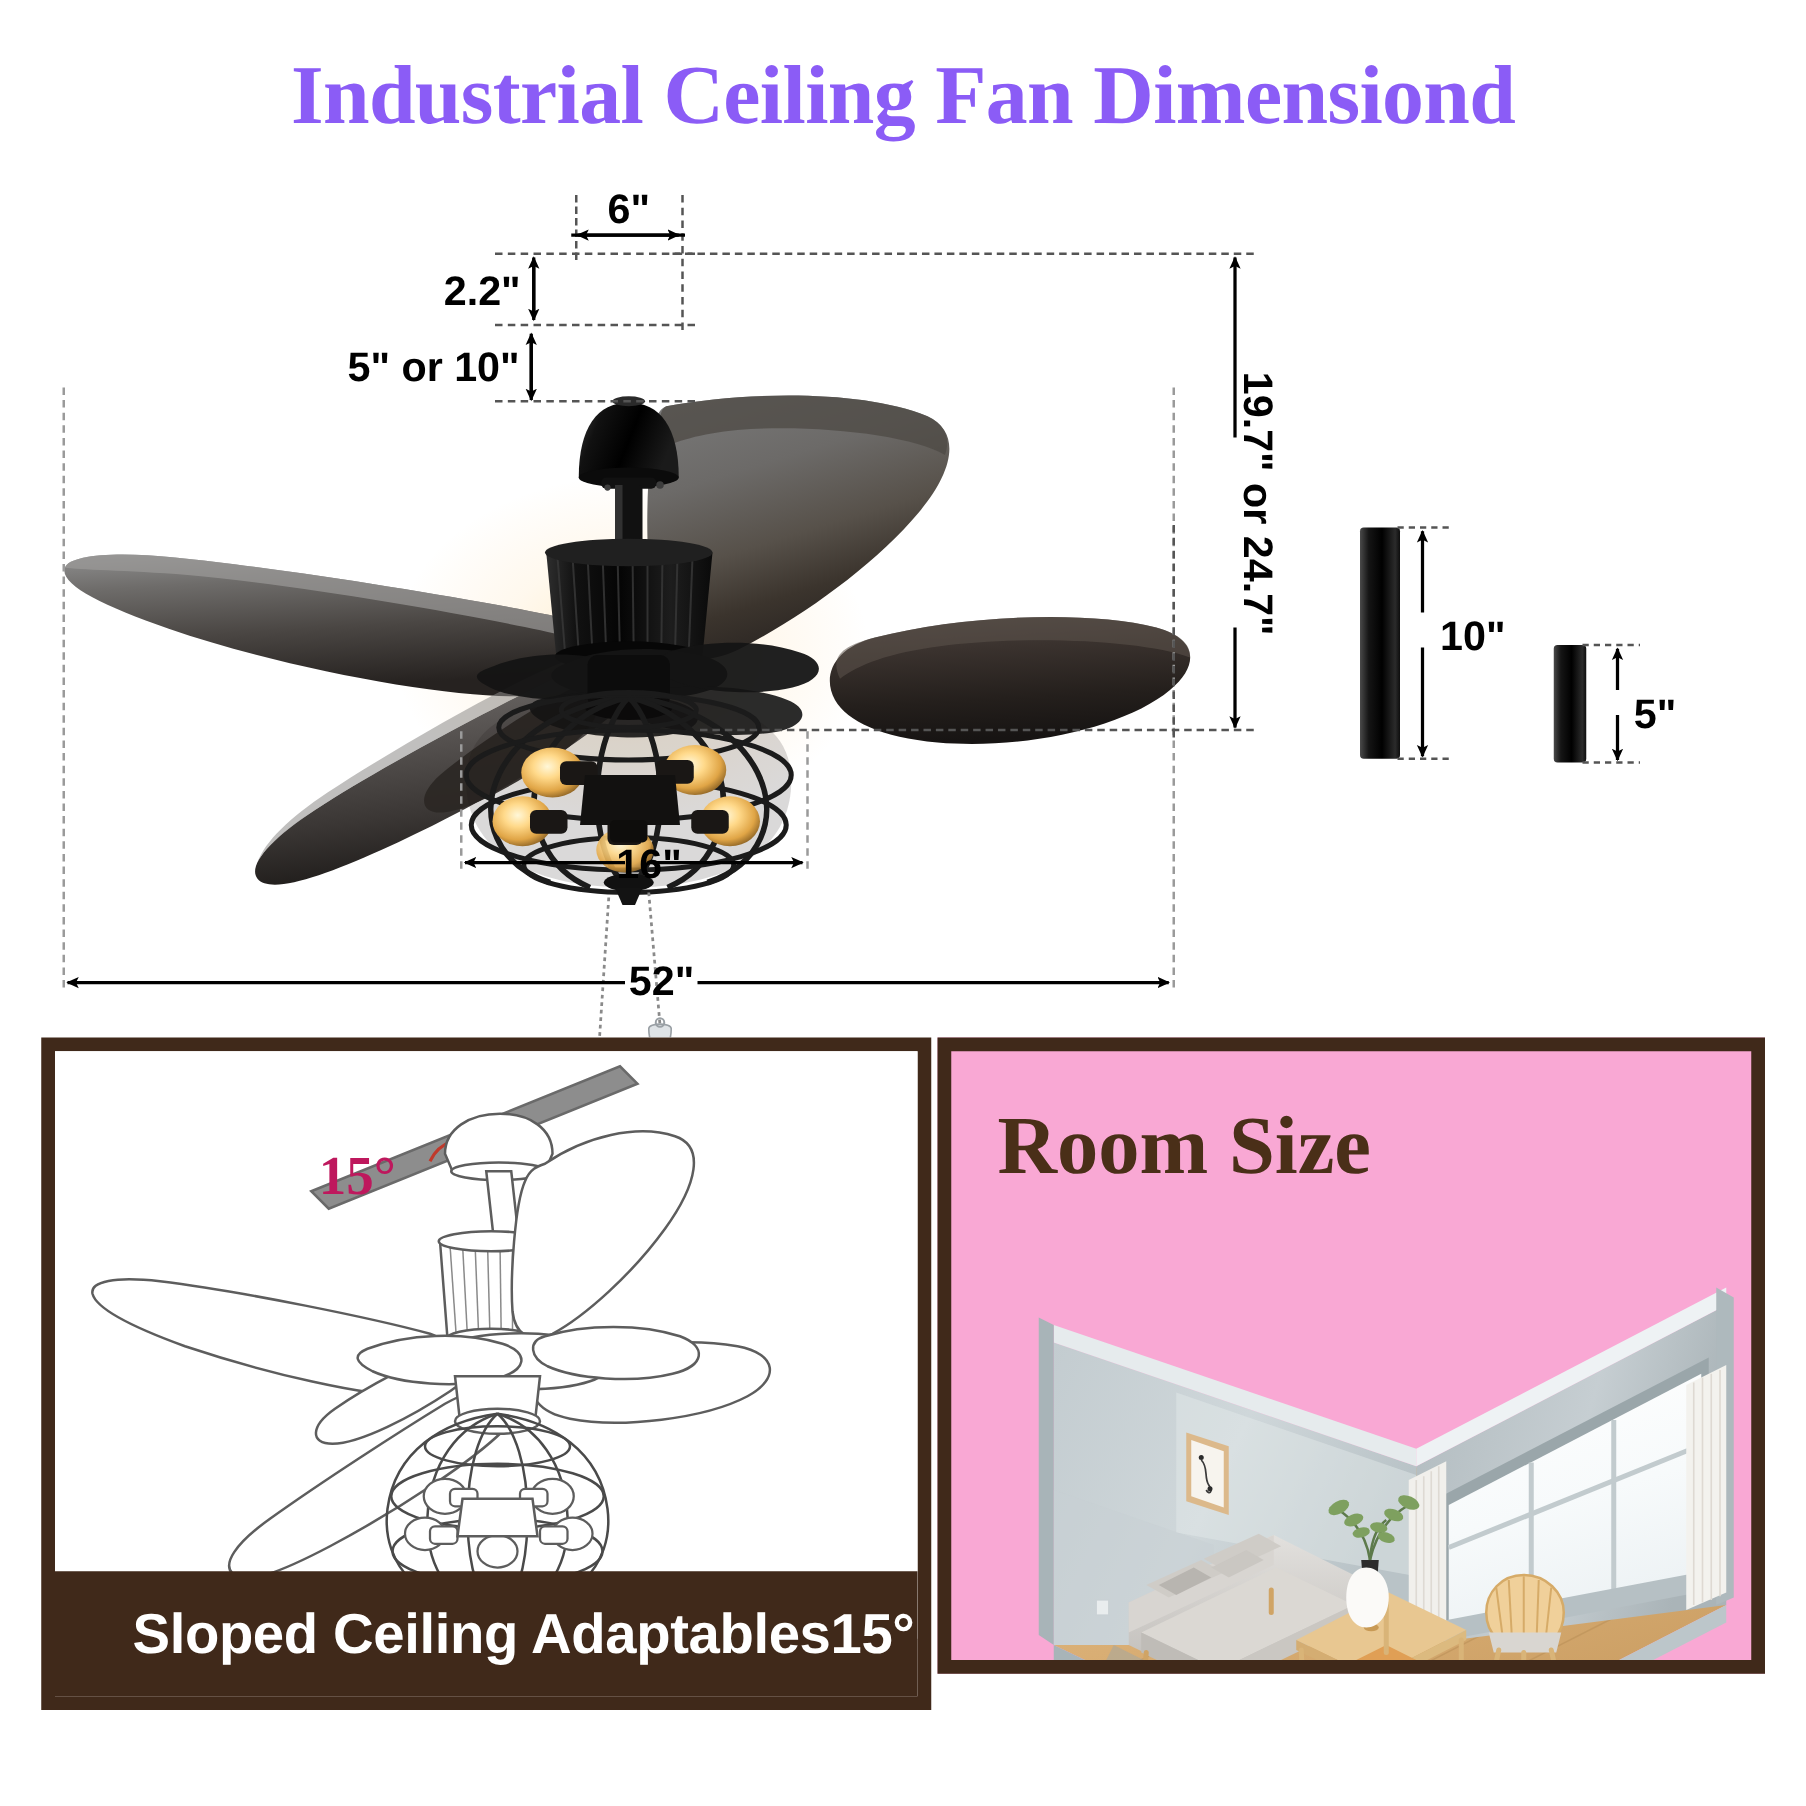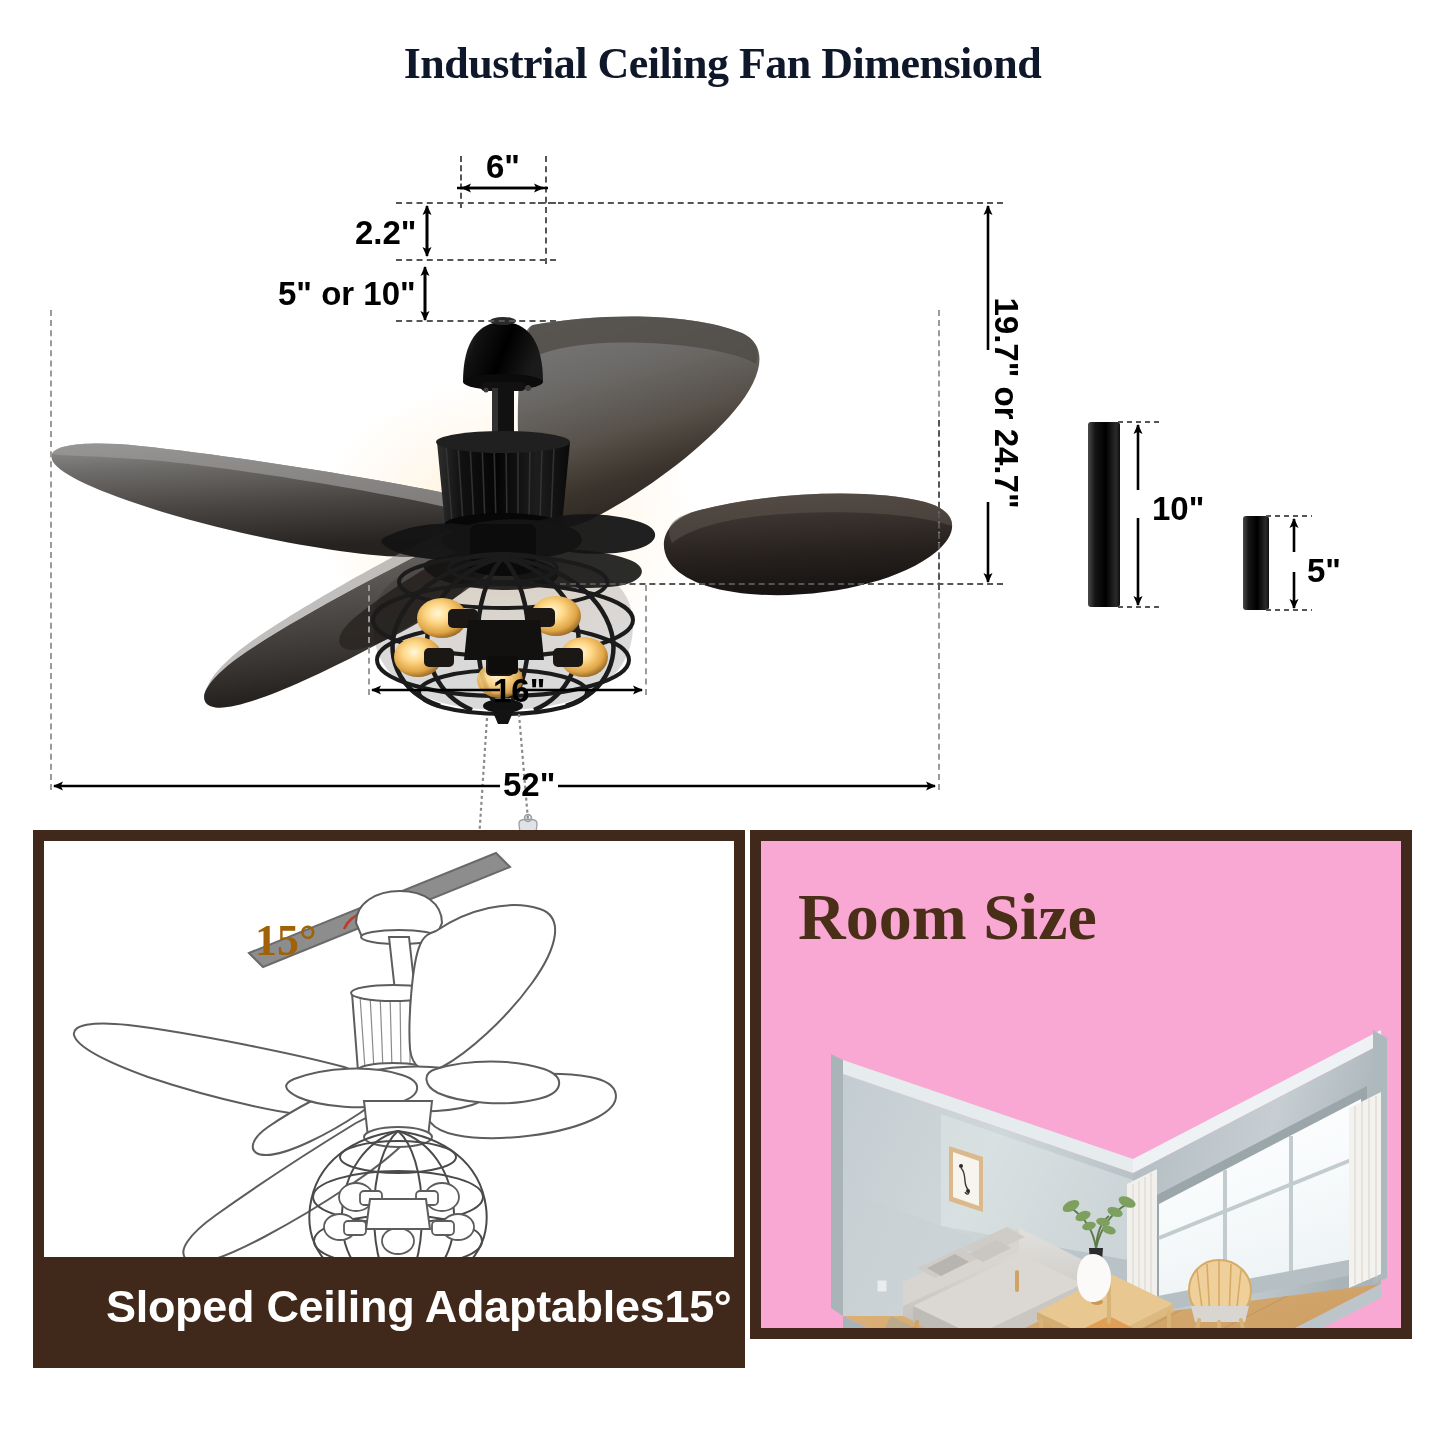--- a/index.html
+++ b/index.html
@@ -11,23 +11,23 @@
     overflow:hidden;
   }
   .page{position:absolute;inset:0;}
 
   
   #title{
     position:absolute;left:0;top:38px;width:1445px;
     text-align:center;
     font-family:"Liberation Serif", serif;
     font-weight:bold;
-    font-size:44px;
+    font-size:67px;
     letter-spacing:-0.5px;
-    color:#0f172a;
+    color:#8b5cf6;
     white-space:nowrap;
   }
 
   
   #diagram{position:absolute;left:0;top:120px;width:1445px;height:710px;}
 
   .dash-v{position:absolute;border-left:2px dashed #9a9a9a;}
   .dash-h{position:absolute;border-top:2px dashed #9a9a9a;}
   .dash-v.dk{border-left-color:#555;}
   .dash-h.dk{border-top-color:#555;}
@@ -76,21 +76,21 @@
     font-weight:bold;
     font-size:45px;
     display:flex;align-items:center;
     padding-left:62px;
     box-sizing:border-box;
     letter-spacing:-0.3px;
     white-space:nowrap;
   }
   #angleLabel{
     position:absolute;left:255px;top:915px;
-    font-weight:bold;font-size:44px;color:#a16207;
+    font-weight:bold;font-size:44px;color:#be185d;
     font-family:"Liberation Serif", serif;
   }
 
   #panelRight{
     position:absolute;left:750px;top:830px;width:662px;height:509px;
     border:11px solid #40291a;
     box-sizing:border-box;
     background:#f9a8d4;
     overflow:hidden;
   }

